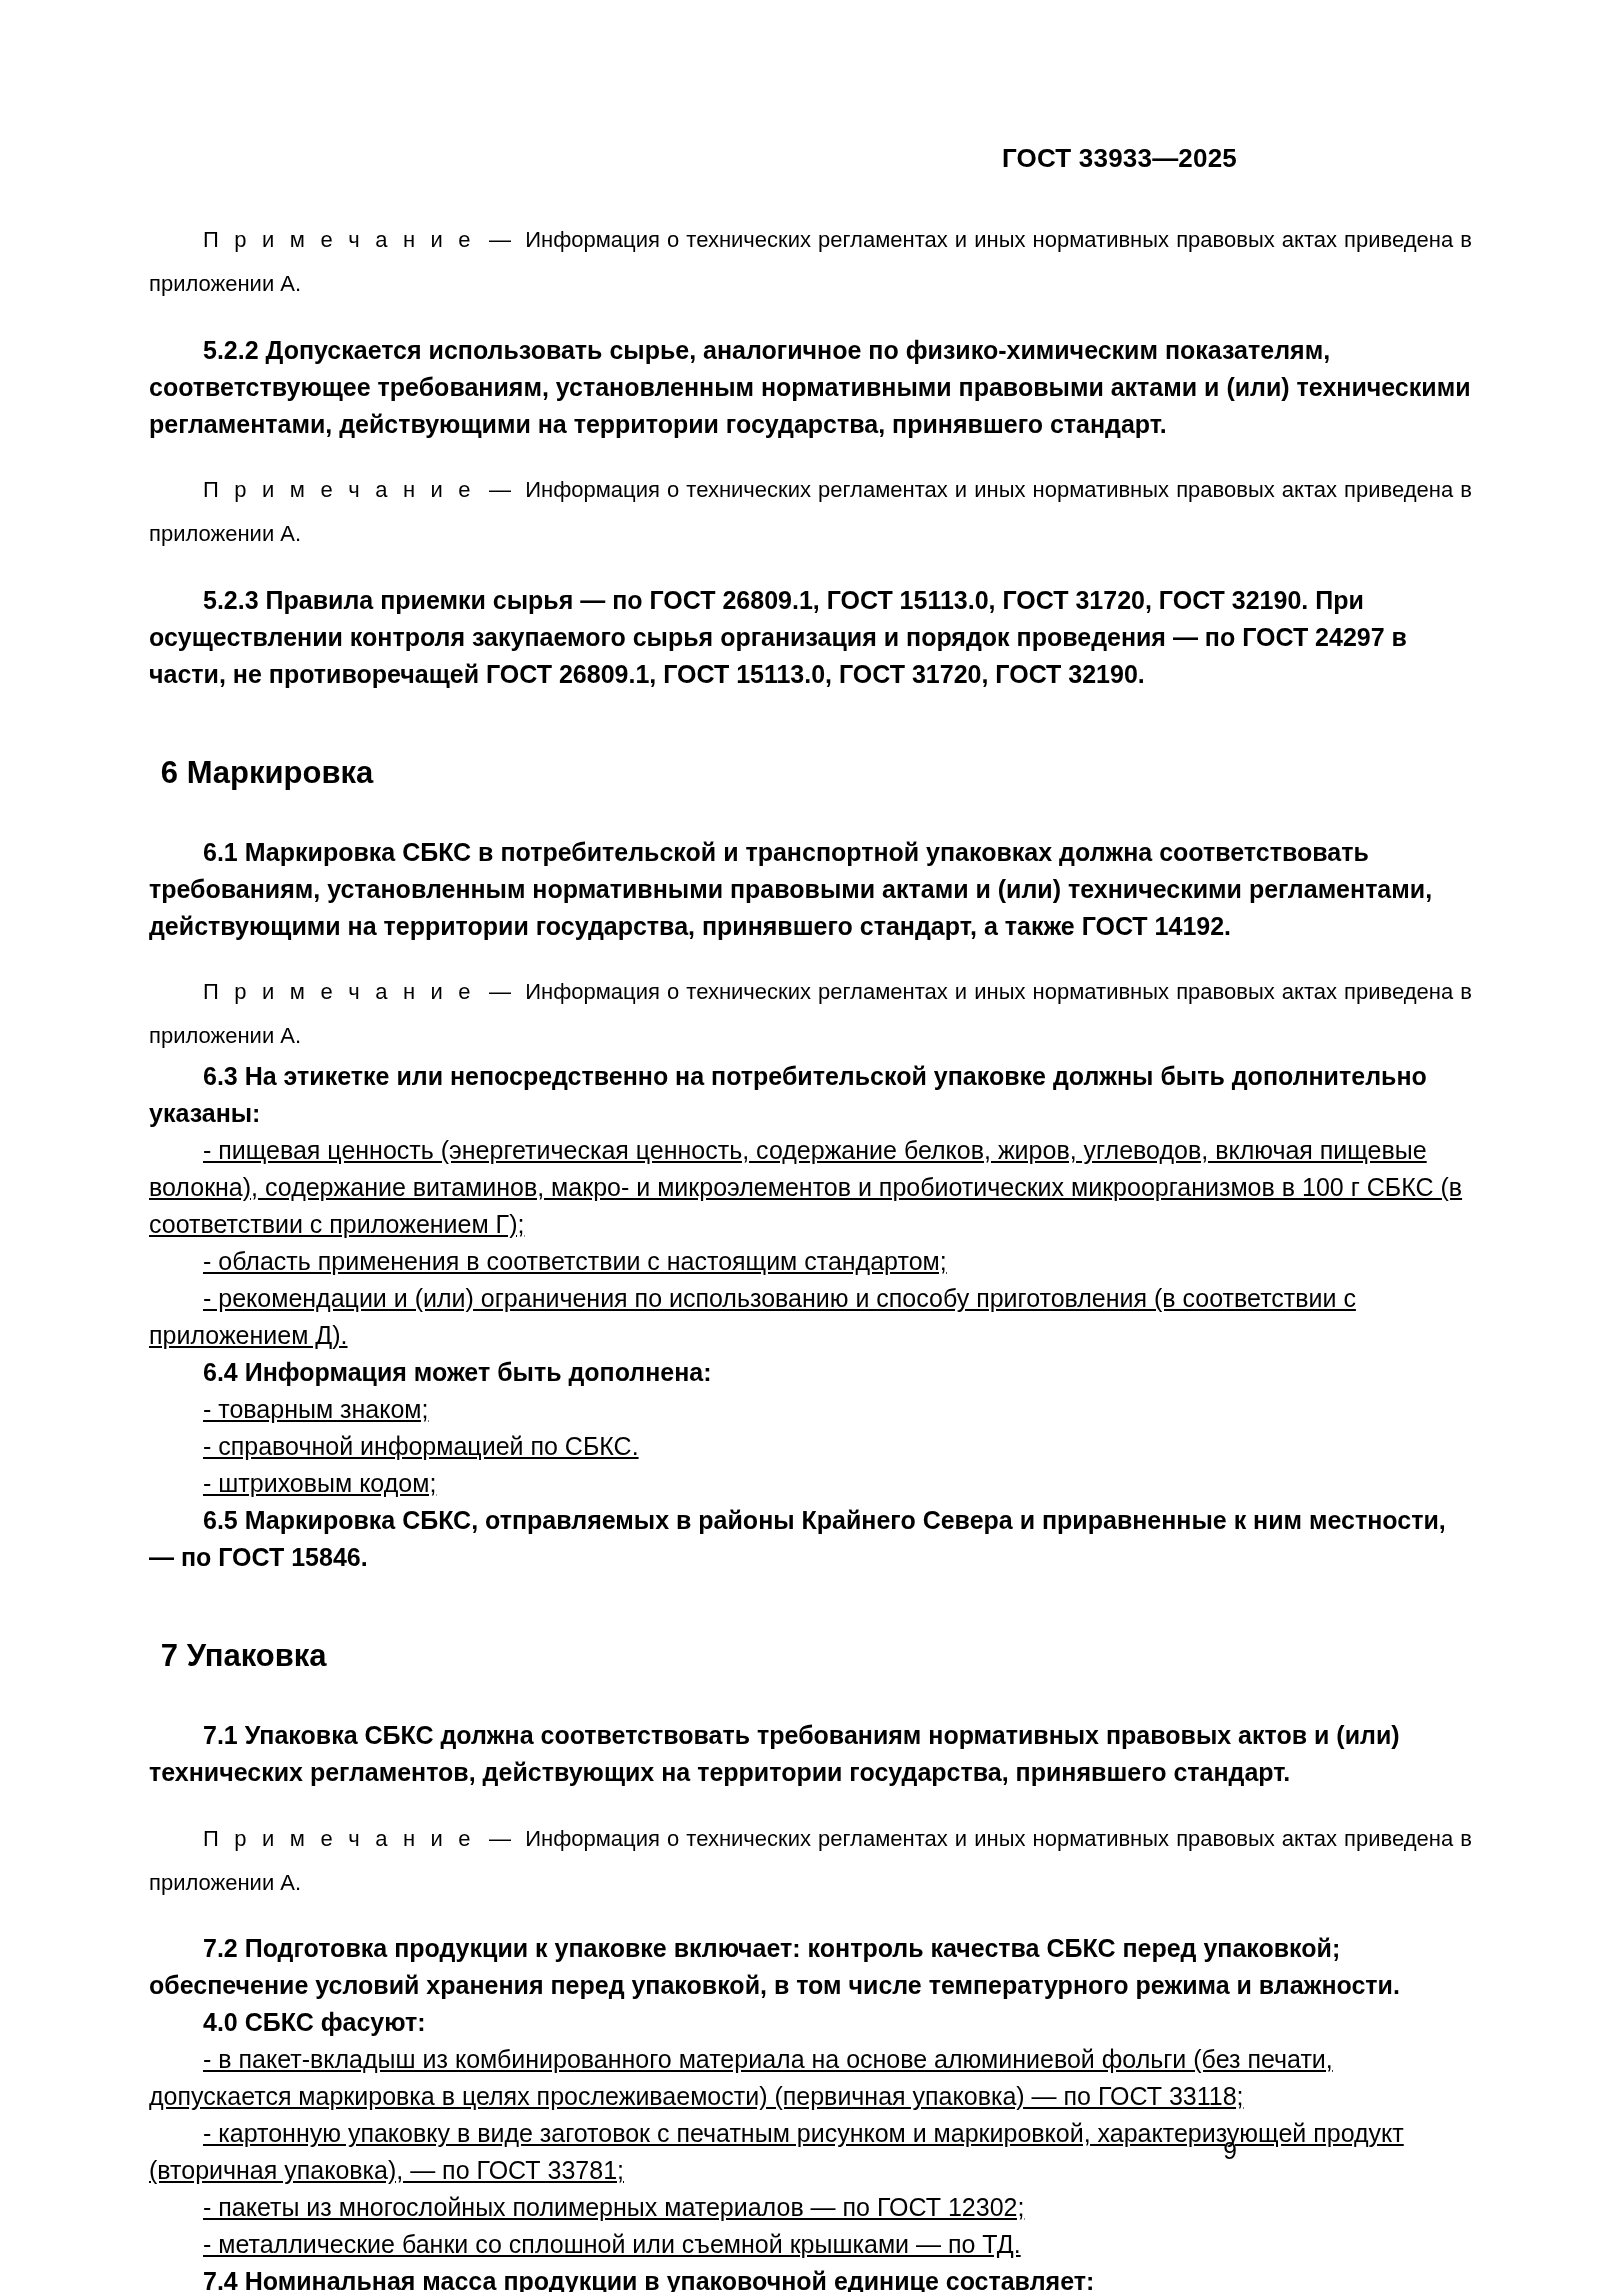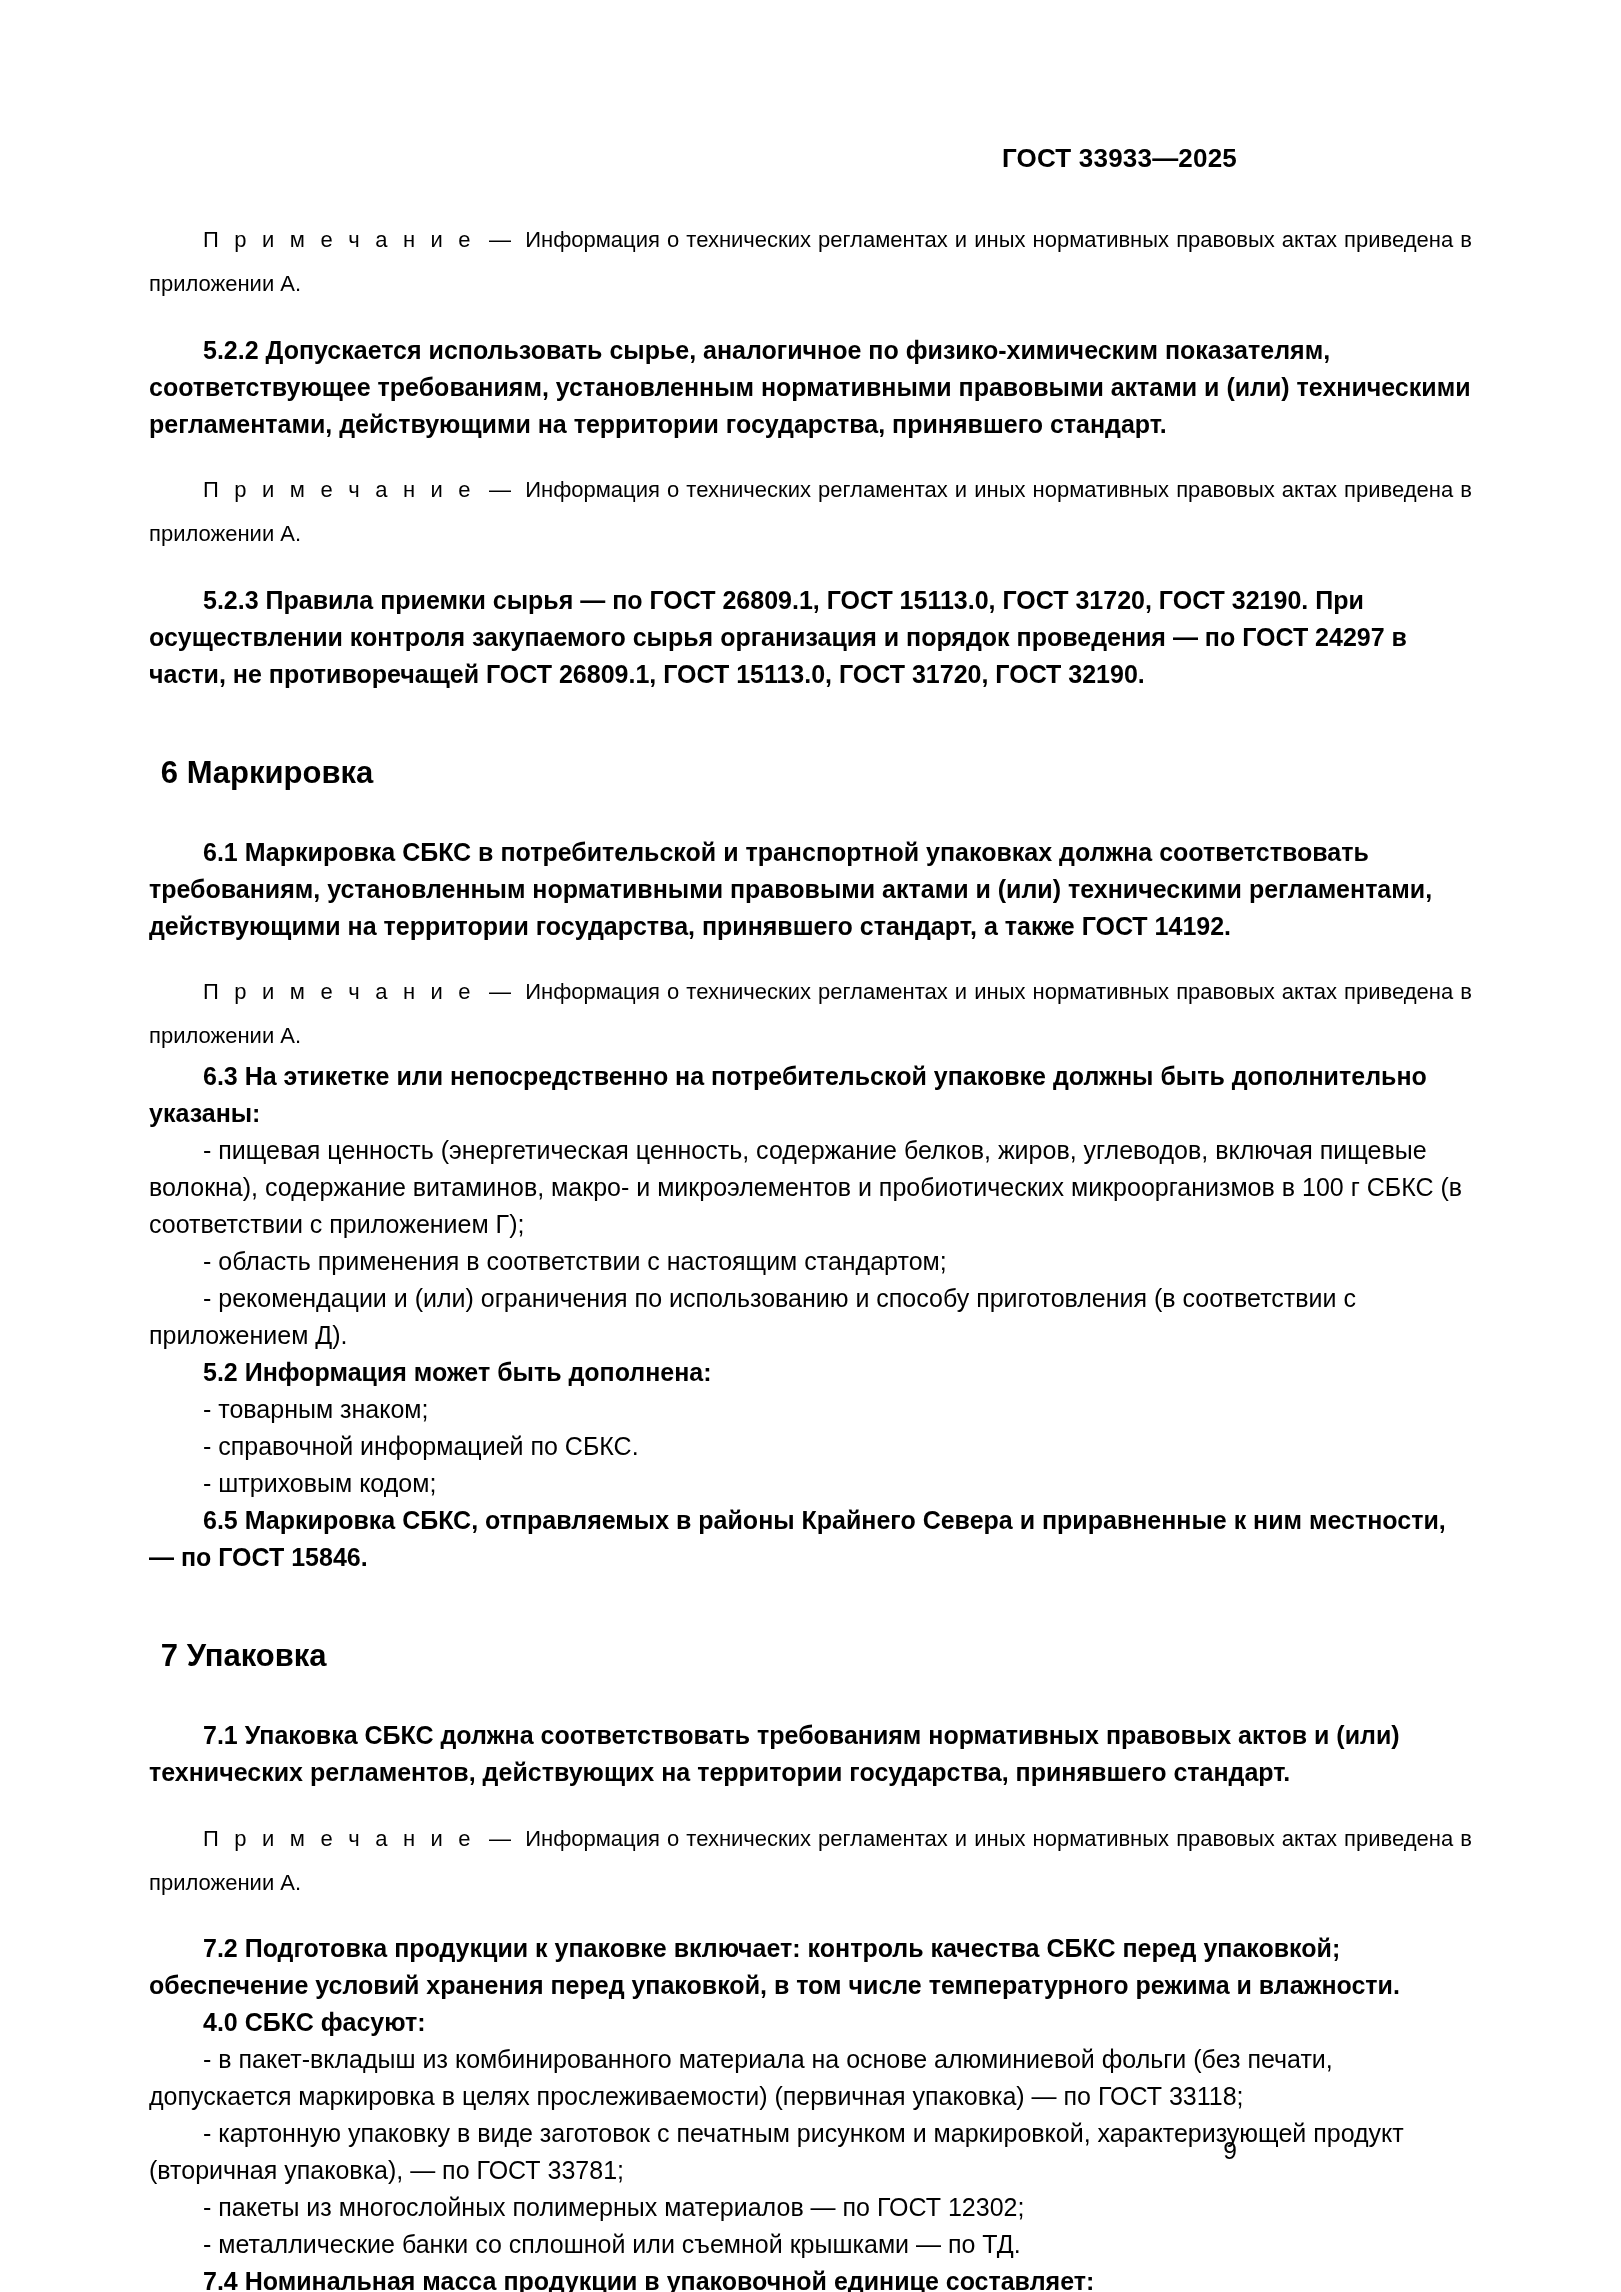--- a/index.html
+++ b/index.html
@@ -58,20 +58,21 @@
     font-weight: bold;
   }
 
   
   .item {
     font-size: 25px;
     line-height: 37px;
     text-align: justify;
     margin: 0;
     text-indent: 54px;
+    text-decoration: underline;
   }
   .item.last-line-left { text-align: left; }
 
   .para.last-line-left,
   .para.flush { text-align: left; }
 
   
   .note {
     font-size: 22px;
     line-height: 44px;
@@ -136,21 +137,21 @@
 
 
     <p class="para last-line-left">6.3 На этикетке или непосредственно на потребительской упаковке должны быть дополнительно указаны:</p>
 
     <p class="item last-line-left">- пищевая ценность (энергетическая ценность, содержание белков, жиров, углеводов, включая пищевые волокна), содержание витаминов, макро- и микроэлементов и пробиотических микроорганизмов в 100 г СБКС (в соответствии с приложением Г);</p>
 
     <p class="item last-line-left">- область применения в соответствии с настоящим стандартом;</p>
 
     <p class="item last-line-left">- рекомендации и (или) ограничения по использованию и способу приготовления (в соответствии с приложением Д).</p>
 
-    <p class="para last-line-left">5.2 Информация может быть дополнена:</p>
+    <p class="para last-line-left">6.4 Информация может быть дополнена:</p>
 
     <p class="item last-line-left">- товарным знаком;</p>
 
     <p class="item last-line-left">- справочной информацией по СБКС.</p>
 
     <p class="item last-line-left">- штриховым кодом;</p>
 
     <p class="para last-line-left">6.5 Маркировка СБКС, отправляемых в районы Крайнего Севера и приравненные к ним местности, — по ГОСТ 15846.</p>
 
     <h2 class="section-heading gap-sec-before">7 Упаковка</h2>

